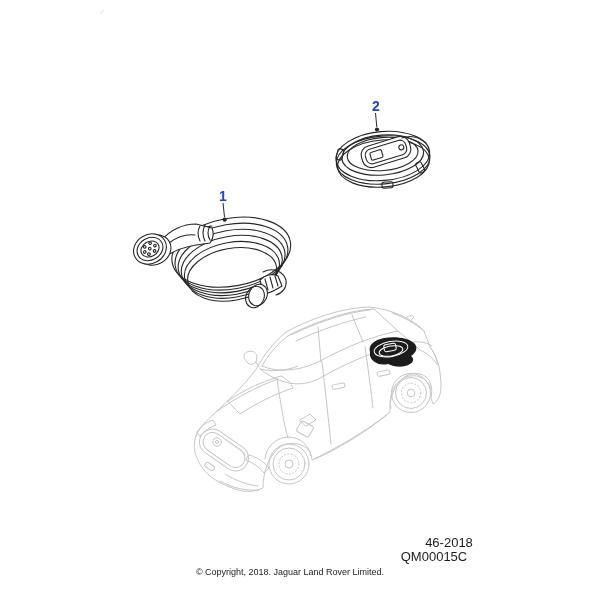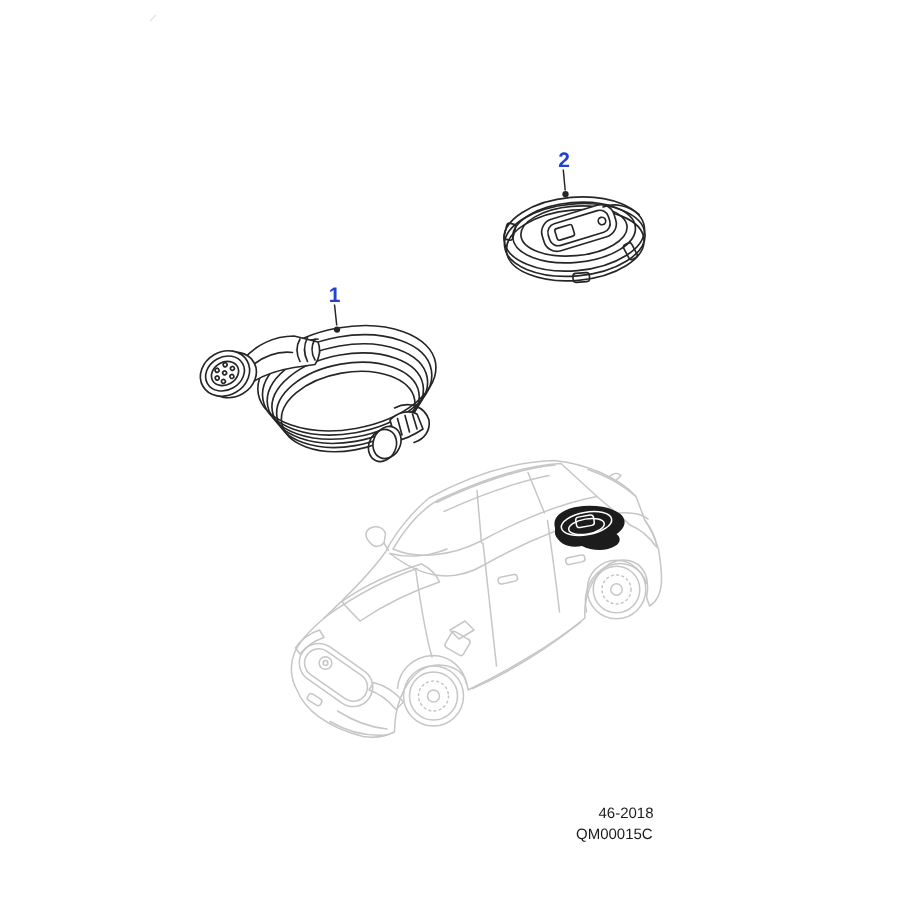--- a/index.html
+++ b/index.html
@@ -13,22 +13,22 @@
   .part-fill{stroke:var(--part-line,#262626);fill:#ffffff;stroke-width:1.1;stroke-linejoin:round;}
   .veh{stroke:var(--vehicle-line,#c6c6c6);fill:none;stroke-width:1;stroke-linecap:round;stroke-linejoin:round;}
   .veh-fill{stroke:var(--vehicle-line,#c6c6c6);fill:#ffffff;stroke-width:1;stroke-linejoin:round;}
   .leader{stroke:var(--part-line,#262626);stroke-width:1;fill:none;}
   .leader-dot{fill:var(--part-line,#262626);stroke:none;}
   .callout-label{fill:var(--callout,#2143cf);font:700 14px "Liberation Sans",sans-serif;text-anchor:middle;}
   .stowed{fill:#1c1c1c;stroke:none;}
   .stowed-detail{stroke:#ffffff;fill:none;stroke-width:1;}
   .artifact{stroke:#e4e4e4;fill:none;stroke-width:1;}
   .meta-text{
-    position:absolute;color:var(--footer-text,#1c1c1c);
-    font-size:10px;line-height:13px;white-space:nowrap;
+    position:absolute;text-align:center;color:var(--footer-text,#1c1c1c);
+    font-size:13px;line-height:13px;white-space:nowrap;
   }
   .copyright{
     position:absolute;text-align:center;color:var(--footer-text,#1c1c1c);
     font-size:9px;line-height:12px;white-space:nowrap;
   }
 </style>
 </head>
 <body>
 
 <div class="canvas">
@@ -215,13 +215,14 @@
         C404,368 394,367 388,364
         C379,366 372,362 370,356 Z"></path>
       <ellipse class="stowed-detail" cx="391" cy="349" rx="17" ry="7.5" transform="rotate(-10 391 349)"></ellipse>
       <ellipse class="stowed-detail" cx="391" cy="351" rx="12" ry="5" transform="rotate(-10 391 351)"></ellipse>
       <rect class="stowed-detail" x="384" y="344" width="12" height="7" rx="2" transform="rotate(-10 390 347.5)"></rect>
     </g>
   </svg>
 
   <div class="meta-text" style="left:399px;top:536px;width:100px;">46-2018</div>
   <div class="meta-text" style="left:384px;top:550px;width:100px;">QM00015C</div>
+  <div class="copyright" style="left:140px;top:566px;width:300px;">© Copyright, 2018. Jaguar Land Rover Limited.</div>
 </div>
 
 </body></html>

